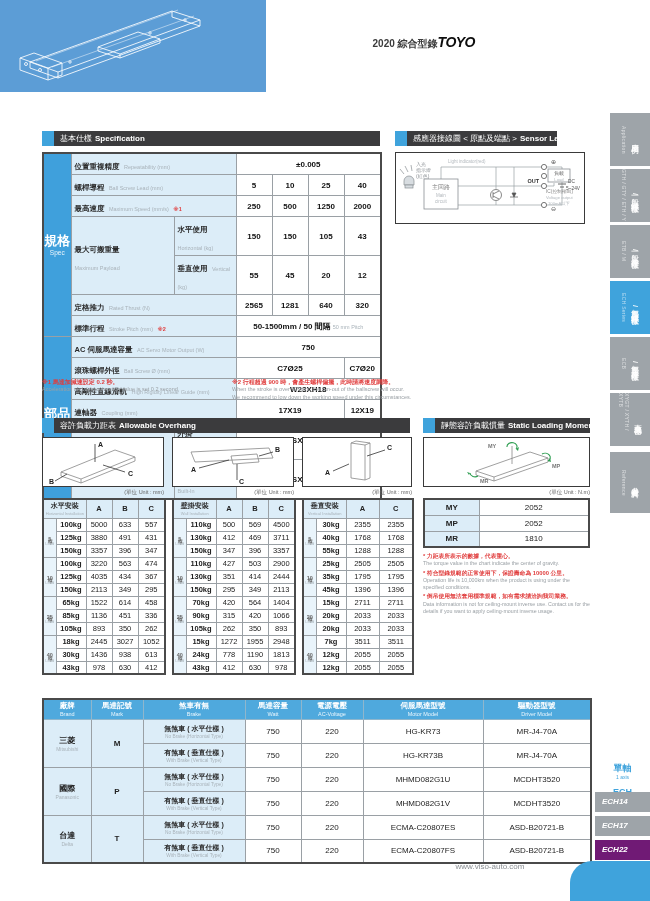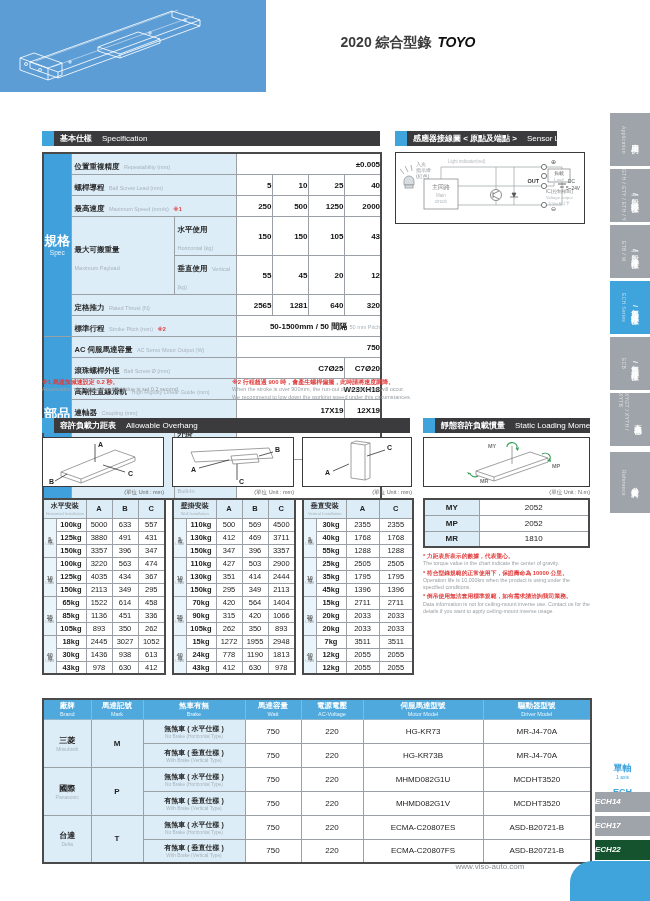--- a/index.html
+++ b/index.html
@@ -6,43 +6,43 @@
 html,body{background:#fff}
 #page{position:relative;width:650px;height:901px;background:#fff;overflow:hidden;
   font-family:"Liberation Sans","DejaVu Sans",sans-serif;color:#222}
 .abs{position:absolute}
 
 
 .hero{left:0;top:0;width:266px;height:92px;background:#5c9dd6}
 
 
 .brandline{left:280px;top:33px;width:195px;text-align:right;white-space:nowrap}
-.brandline .catalog{font-size:14px;font-weight:bold;color:#3c3c3c;margin-right:6px}
+.brandline .catalog{font-size:10px;font-weight:bold;color:#3c3c3c;}
 .brandline .logo{font-size:14px;font-weight:900;font-style:italic;letter-spacing:-.5px;color:#0d0d0d}
 .phone{left:280px;top:70px;width:195px;text-align:right;font-size:11px;color:#4a4a4a}
 
 
 .sec-hd{display:flex;height:15px}
 .sec-hd .sq{width:12px;background:#3fa3dc;flex:0 0 12px}
 .sec-hd .bar{flex:1;background:#3b3b3d;color:#fff;font-size:8px;line-height:15px;padding-left:6px;white-space:nowrap;overflow:hidden}
-.sec-hd .bar b{font-weight:700}
-.sec-hd .bar em{font-style:normal;font-weight:400;margin-left:10px}
+.sec-hd .bar b{font-weight:400}
+.sec-hd .bar em{font-style:normal;font-weight:700;margin-left:3px}
 
 
 table{border-collapse:collapse;table-layout:fixed}
 .spec{width:338px;border:2px solid #4a4a4a}
 .spec td{border:1px solid #9aa0a5;height:17px;overflow:hidden}
 .spec .band{background:#3fa0dc;color:#fff;text-align:center;vertical-align:middle}
 .spec .band .bzh{display:block;font-size:13px;font-weight:bold;line-height:1.12}
 .spec .band .ben{display:block;font-size:6.5px;opacity:.9}
 .spec .lbl{background:#dcedf8;padding:1px 3px;text-align:left;vertical-align:middle}
 .spec .lbl .zh{font-size:7.5px;font-weight:600;color:#2a2a2a}
 .spec .lbl .en{font-size:5.5px;color:#a9b3ba}
 .spec .lbl .note{font-size:5.5px;color:#e03c3c;font-weight:bold}
-.spec .val{background:#fff;text-align:right;font-size:8px;font-weight:700;color:#111;vertical-align:middle}
+.spec .val{background:#fff;text-align:center;font-size:8px;font-weight:700;color:#111;vertical-align:middle}
 .spec .val .sub{font-size:5.5px;color:#a9b3ba;font-weight:400}
 
 
 .fn{line-height:1.4}
 .fn .zh{color:#e03c3c;font-size:6px;font-weight:bold}
 .fn .en{color:#9aa0a5;font-size:5.5px}
 
 
 .sensor-box{left:395px;top:152px;width:190px;height:72px;border:1px solid #3a3a3a;background:#fff}
 
@@ -91,22 +91,22 @@
 
 
 .vtab{left:610px;width:40px;background:#9ea4a9;display:flex;align-items:center;justify-content:center;gap:3px;overflow:hidden}
 .vtab .ven{writing-mode:vertical-rl;font-size:5px;color:rgba(255,255,255,.62);letter-spacing:.3px}
 .vtab .vzh{writing-mode:vertical-rl;font-size:7.5px;font-weight:bold;color:rgba(255,255,255,.88);letter-spacing:1px}
 .vtab.active{background:#3fa3dc}
 .snav{left:595px;top:757px;width:55px;text-align:center;color:#3fa3dc;line-height:1.15}
 .snav .szh{font-size:9px;font-weight:bold}
 .snav .sax{font-size:5px;display:block}
 .snav .sser{font-size:9px;font-weight:bold}
-.stab{left:595px;width:55px;height:20px;background:#9ea4a9;color:#fff;font-size:8px;font-weight:bold;font-style:italic;line-height:20px;}
-.stab.active{background:#14532d}
+.stab{left:595px;width:55px;height:20px;background:#9ea4a9;color:#fff;font-size:8px;font-weight:bold;font-style:italic;line-height:20px;padding-left:7px}
+.stab.active{background:#701a75}
 
 svg text{font-family:"Liberation Sans","DejaVu Sans",sans-serif}
 </style>
 </head>
 <body>
 
 <div id="page">
 
   <div class="abs hero">
     <svg width="266" height="92" viewBox="0 0 266 92">

